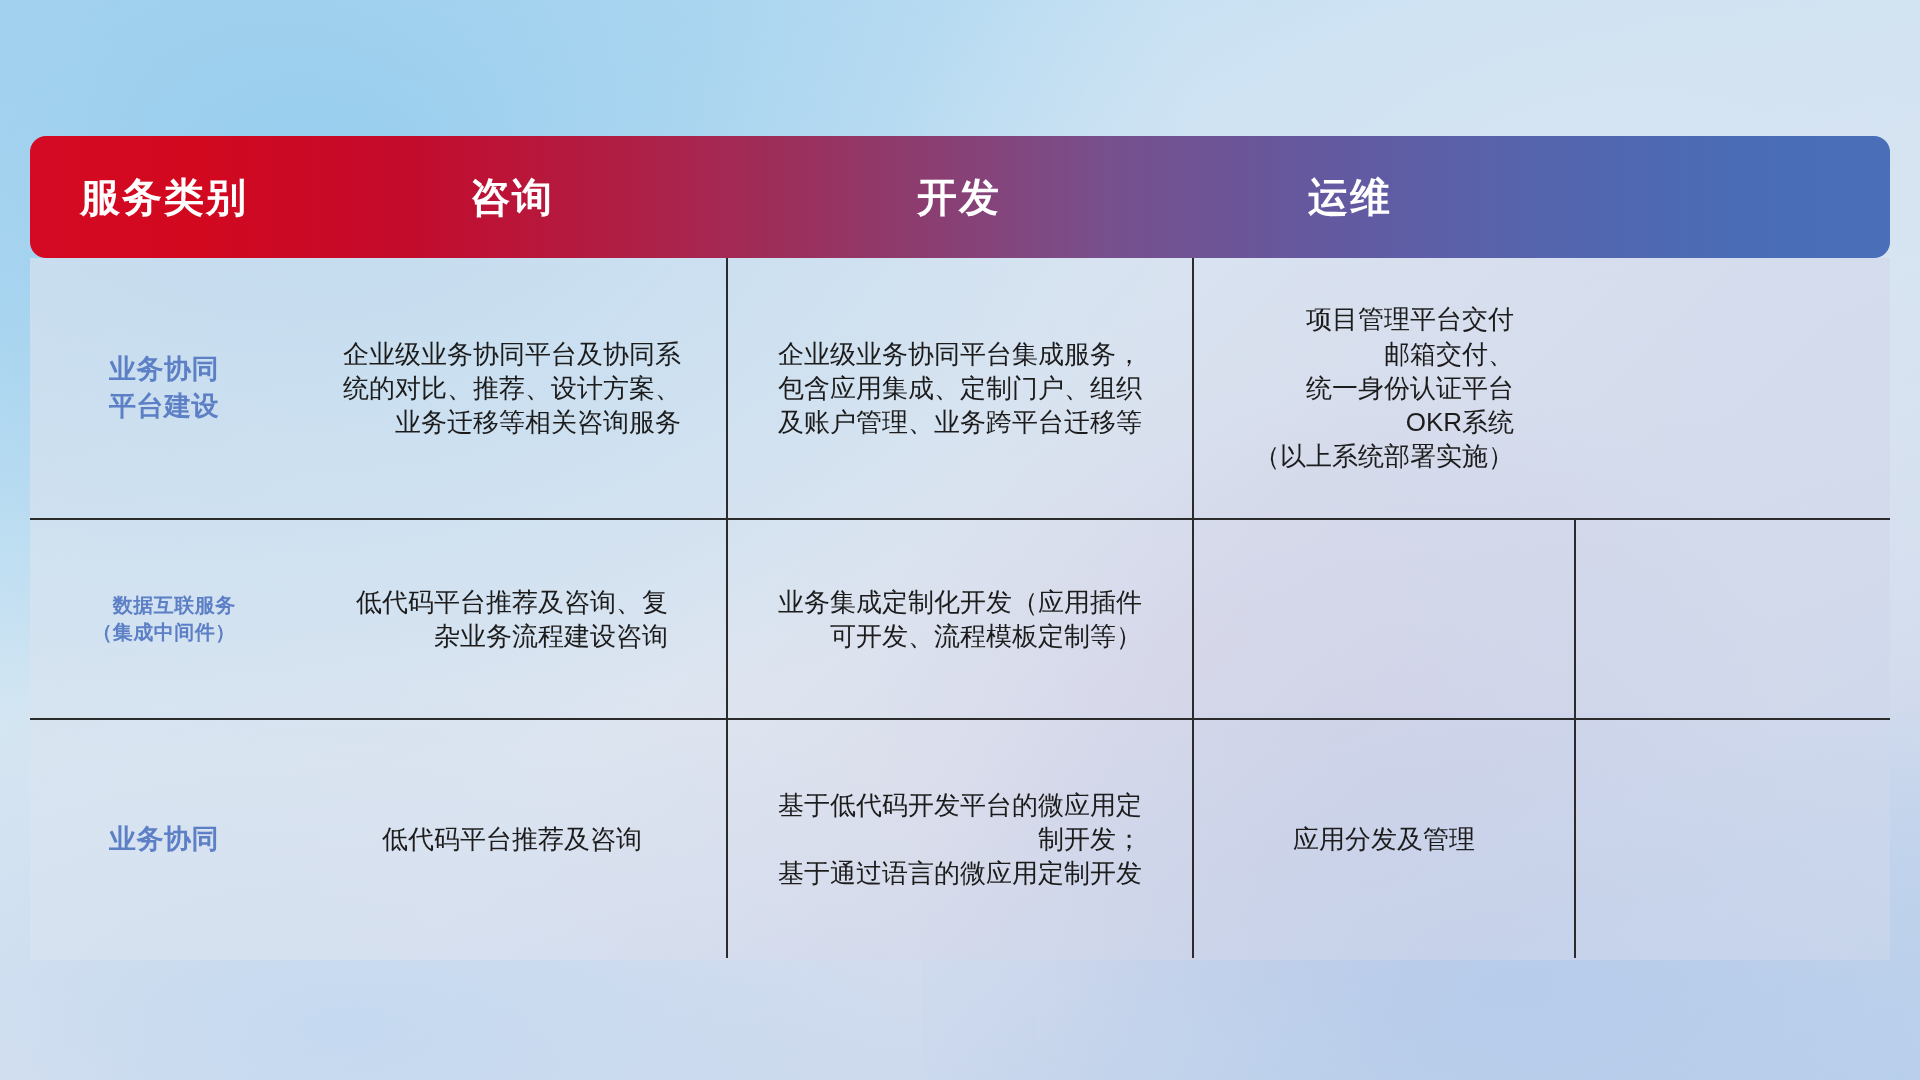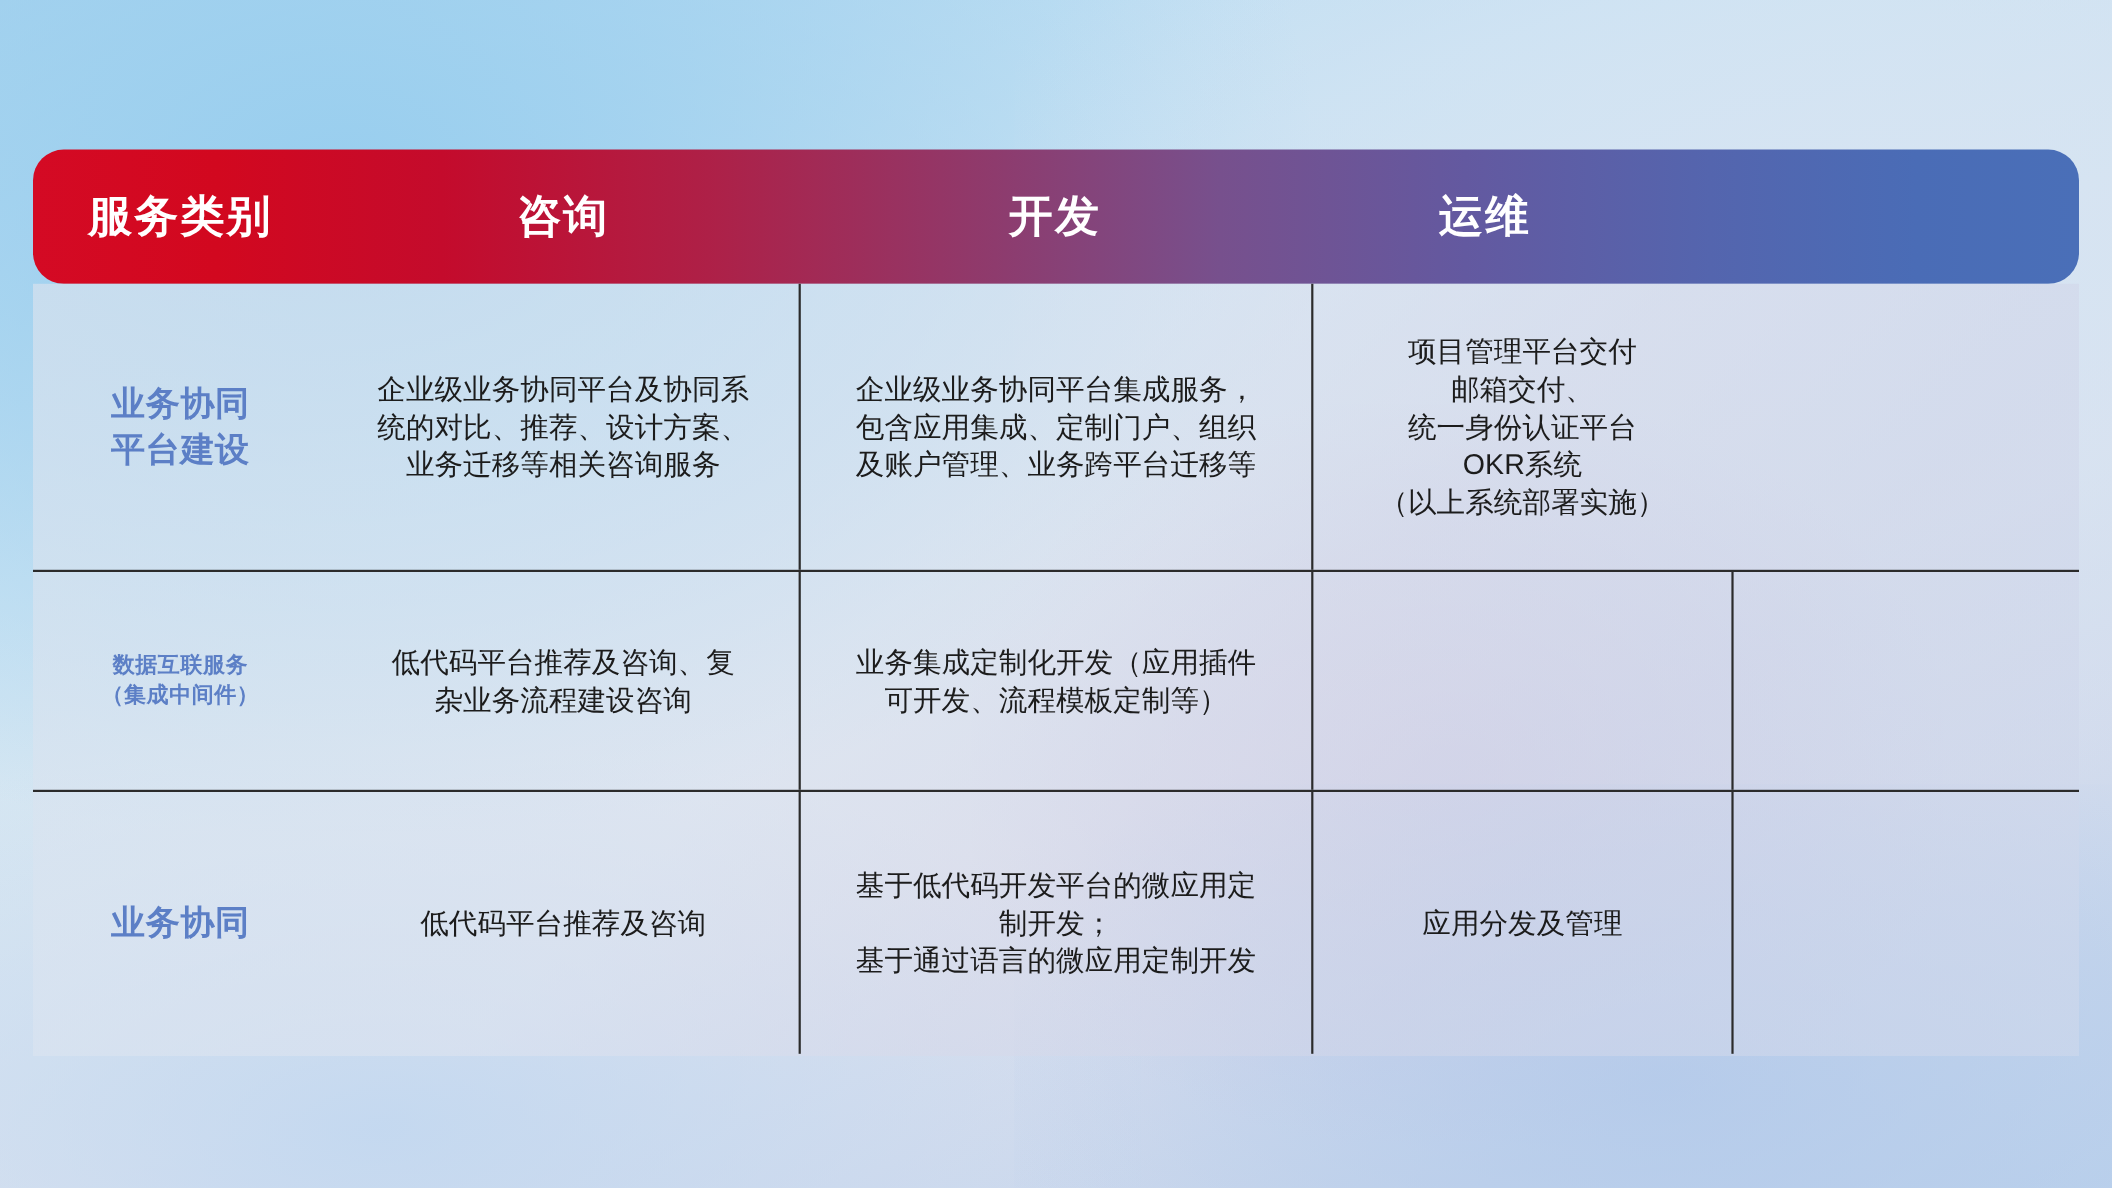--- a/index.html
+++ b/index.html
@@ -80,21 +80,21 @@
     height: 824px;
   }
 
   
   #header-bar {
     position: absolute;
     left: 0;
     top: 0;
     width: 1860px;
     height: 122px;
-    border-radius: 28px;
+    border-radius: 16px;
     background: linear-gradient(90deg,
         #d40a24 0%,
         #d2081f 9%,
         #c40b2c 20%,
         #ae2047 33%,
         #8e3b6d 47%,
         #77508d 58%,
         #6359a0 70%,
         #5465ae 82%,
         #4a6cb6 92%,
@@ -140,37 +140,37 @@
   }
   .trow.r0 { height: 262px; border-bottom: 2px solid #2b2b2b; }
   .trow.r1 { height: 200px; border-bottom: 2px solid #2b2b2b; }
   .trow.r2 { height: 238px; }
 
   .cell {
     box-sizing: border-box;
     display: flex;
     align-items: center;
     justify-content: center;
-    text-align: center;
+    text-align: right;
     padding: 4px 14px;
     font-size: 26px;
     line-height: 1.32;
     color: #1c1c1c;
     white-space: pre-line;
   }
   .c0 { width: 268px; }
   .c1 { width: 428px; }
   .c2 { width: 466px; border-left: 2px solid #2b2b2b; }
   .c3 { width: 382px; border-left: 2px solid #2b2b2b; }
   .c4 { width: 316px; border-left: 2px solid #2b2b2b; }
 
   .cat-label {
     color: #5c7fc6;
     font-weight: bold;
-    font-size: 31px;
+    font-size: 27px;
     line-height: 1.36;
     letter-spacing: 0.5px;
   }
   .trow.r1 .cat-label { font-size: 20px; }
 
   
   #body-topline {
     position: absolute;
     left: 0;
     top: 122px;

